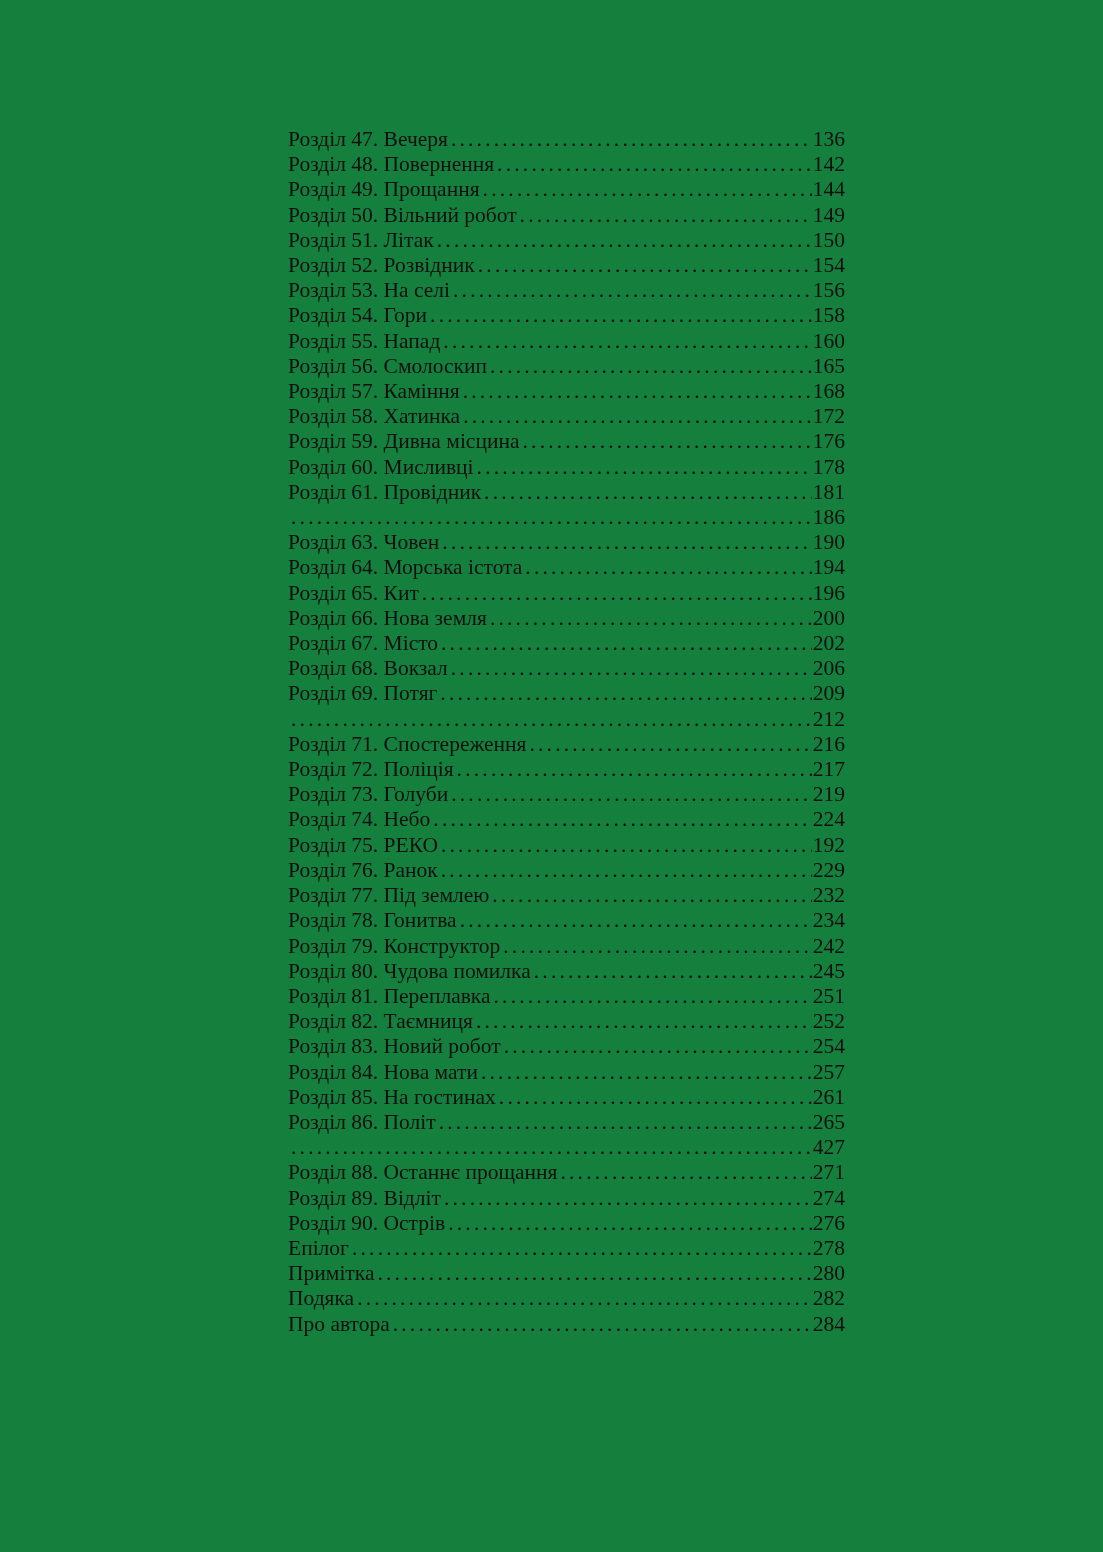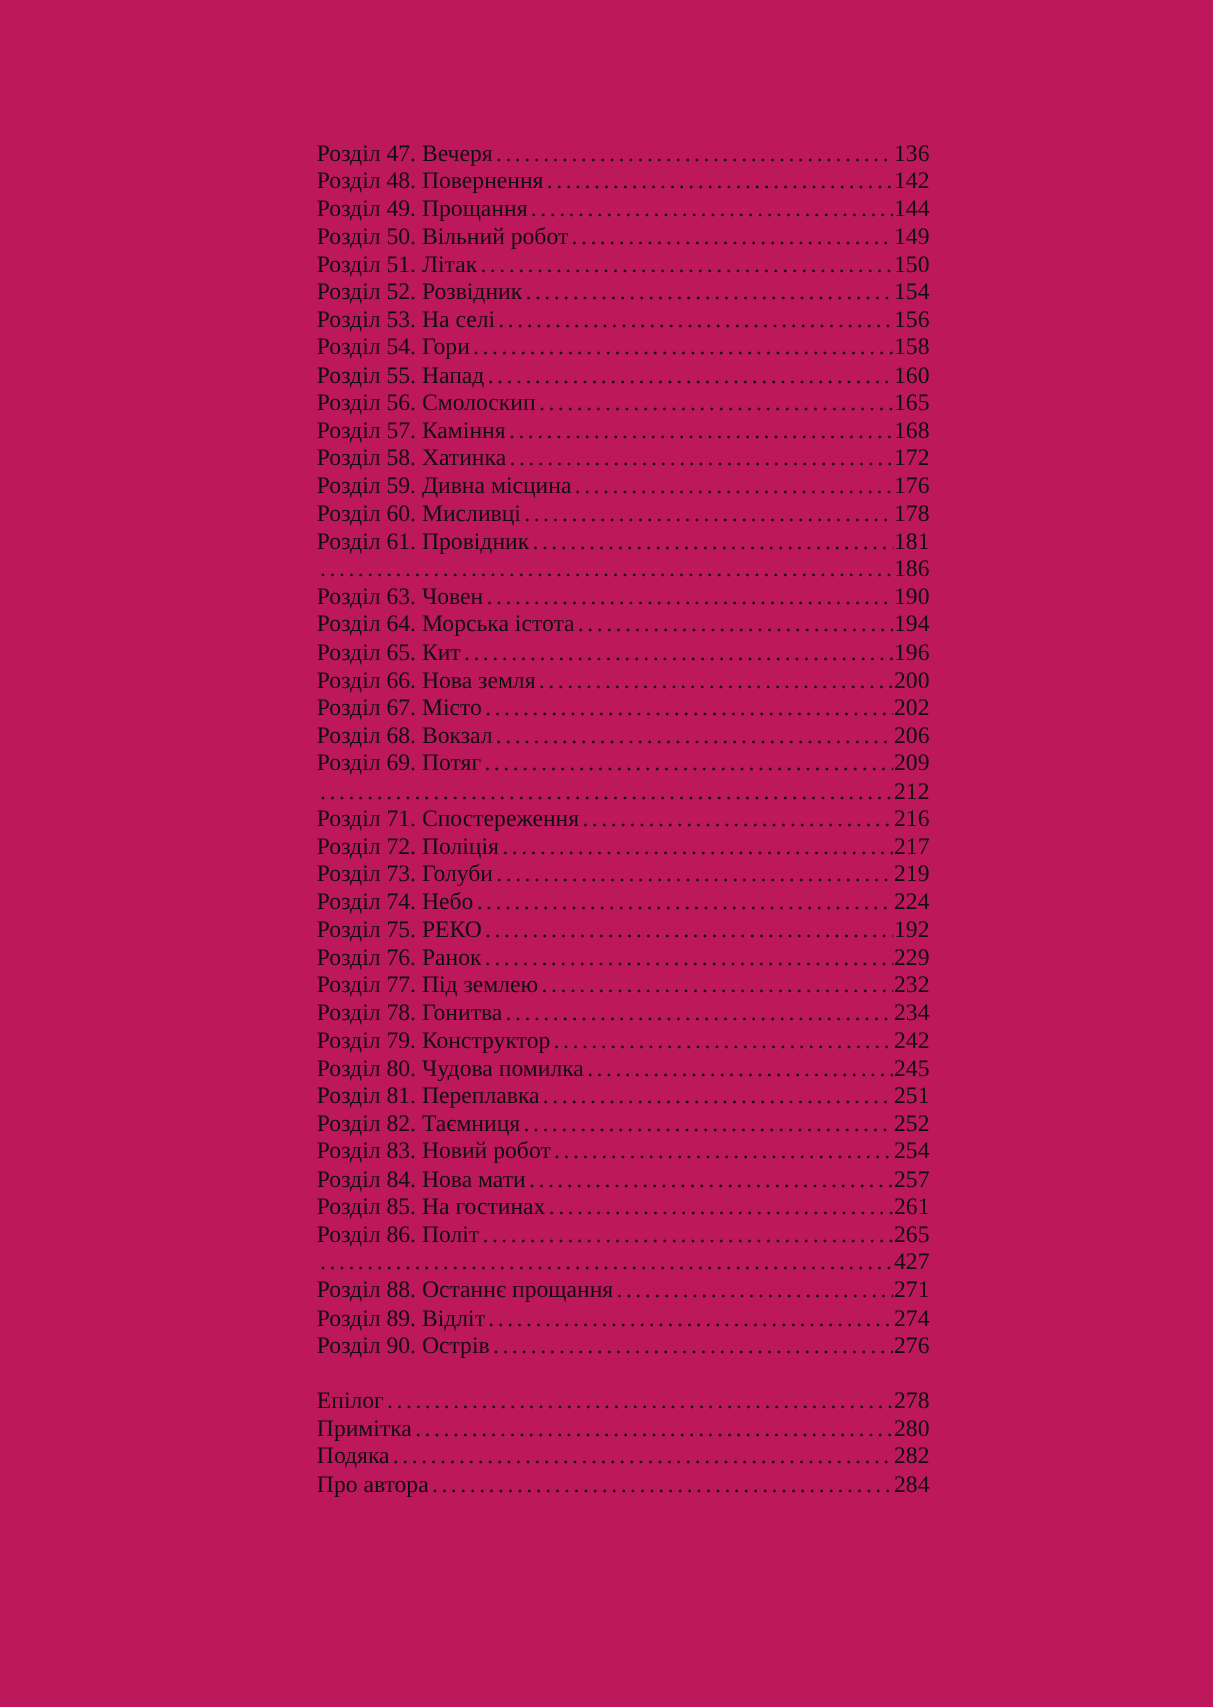--- a/index.html
+++ b/index.html
@@ -13,30 +13,30 @@
     position: relative;
     overflow: hidden;
     font-family: "Liberation Serif", "DejaVu Serif", serif;
     color: #0f0f0f;
   }
   .page {
     position: absolute;
     left: 0; top: 0;
     width: 1103px;
     height: 1552px;
-    background: #be185d;
+    background: #15803d;
   }
   .toc {
     position: absolute;
     left: 288px;
     top: 127px;
     width: 557px;
   }
   .toc-section { display: block; }
-  .toc-section.back { margin-top: 25px; }
+  .toc-section.back { }
   .toc-row {
     display: flex;
     align-items: baseline;
     line-height: 25.2px;
     font-size: 21.5px;
     white-space: nowrap;
   }
   .toc-label { flex: 0 0 auto; }
   .toc-dots {
     flex: 1 1 auto;

